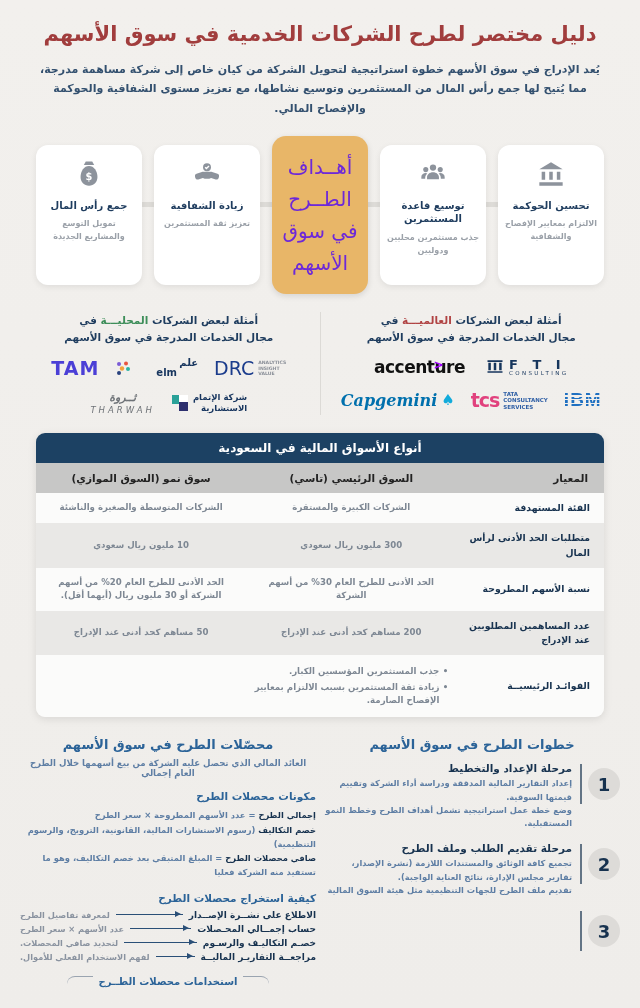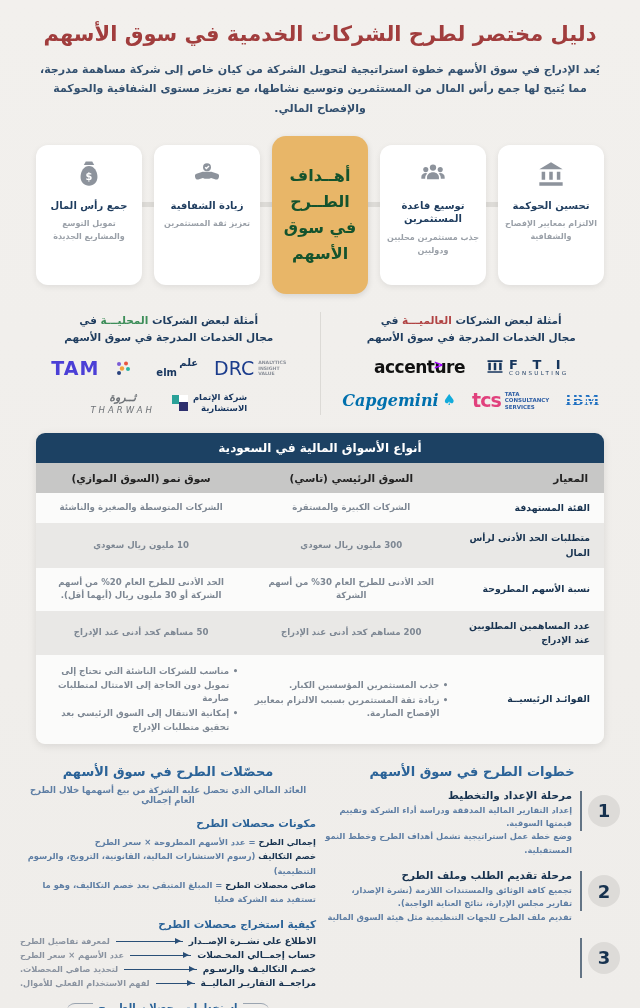--- a/index.html
+++ b/index.html
@@ -23,42 +23,42 @@
   .objs .connector { position:absolute; top:66px; right:30px; left:30px; height:5px; background:#dddbd7; border-radius:3px; }
   .objs .row { position:relative; display:flex; justify-content:center; align-items:center; gap:12px; height:100%; }
   .obj-card { width:106px; background:#fff; border-radius:12px; box-shadow:0 2px 6px rgba(0,0,0,.08);
               padding:12px 6px 10px; text-align:center; height:140px; position:relative; }
   .obj-card .ic { height:34px; display:flex; align-items:center; justify-content:center; }
   .obj-card .ic svg { fill:#8d939c; }
   .obj-card h3 { font-size:10px; font-weight:bold; color:#1e3c5e; margin-top:8px; line-height:1.35; }
   .obj-card p { font-size:8px; color:#9aa0a8; margin-top:6px; line-height:1.6; font-weight:bold; }
   .obj-center { width:96px; height:158px; background:#e8b668; border-radius:14px; box-shadow:0 2px 6px rgba(0,0,0,.12);
                 display:flex; flex-direction:column; align-items:center; justify-content:center; gap:2px; }
-  .obj-center span { font-size:16px; font-weight:bold; color:#14532d; line-height:1.5; }
+  .obj-center span { font-size:20px; font-weight:normal; color:#6d28d9; line-height:1.5; }
 
   
   .logos { display:flex; margin:18px 18px 0; }
   .logos .half { flex:1; padding:0 6px; }
   .logos .half + .half { border-right:1px solid #dcdad6; }
   .lg-head { text-align:center; font-size:10.5px; font-weight:bold; color:#1e3c5e; line-height:1.6; }
   .lg-head .em-red { color:#b04343; }
   .lg-head .em-green { color:#3e8e5a; }
   .lg-grid { margin-top:12px; display:flex; flex-direction:column; gap:12px; }
   .lg-row { display:flex; align-items:center; justify-content:center; gap:16px; }
   .logo { display:flex; align-items:center; gap:4px; direction:ltr; }
   
   .fti-cols { width:20px; height:20px; fill:#16355c; }
   .fti-txt { display:flex; flex-direction:column; line-height:1; }
   .fti-txt b { font-size:13px; letter-spacing:5px; color:#16355c; }
   .fti-txt i { font-style:normal; font-size:5.5px; letter-spacing:2.4px; color:#16355c; }
   
   .acc { position:relative; font-size:17px; font-weight:bold; color:#111; letter-spacing:-0.5px; }
   .acc .gt { position:absolute; top:-9px; right:26px; color:#a100ff; font-size:12px; font-weight:bold; }
   
-  .ibm { position:relative; font-size:16px; font-weight:bold; color:#1f70c1; letter-spacing:1px; font-family:Liberation Serif, serif; }
+  .ibm { position:relative; font-size:19px; font-weight:bold; color:#1f70c1; letter-spacing:1px; font-family:Liberation Sans, sans-serif; }
   .ibm::after { content:""; position:absolute; inset:0; background:repeating-linear-gradient(180deg, transparent 0 2.4px, #f1efec 2.4px 3.8px); }
   
   .tcs { font-size:19px; font-weight:bold; color:#e1417d; letter-spacing:-1px; }
   .tcs-sub { display:flex; flex-direction:column; line-height:1.15; font-size:5.5px; font-weight:bold; color:#2f5fa5; text-align:left; }
   
   .cap { font-family:"DejaVu Serif",serif; font-style:italic; font-size:16px; font-weight:bold; color:#0070ad; }
   .cap-spade { color:#12abdb; font-size:15px; }
   
   .drc { font-size:19px; font-weight:normal; color:#1b3c8c; letter-spacing:0; }
   .drc-sub { display:flex; flex-direction:column; line-height:1.2; font-size:4.6px; font-weight:bold; color:#8a8f98; text-align:left; }
@@ -317,26 +317,20 @@
       <div>50 مساهم كحد أدنى عند الإدراج</div>
     </div>
     <div class="trow">
       <div class="crit">الفوائـد الرئيسيــة</div>
       <div>
         <ul>
           <li>جذب المستثمرين المؤسسين الكبار.</li>
           <li>زيادة ثقة المستثمرين بسبب الالتزام بمعايير الإفصاح الصارمة.</li>
         </ul>
       </div>
-      <div>
-        <ul>
-          <li>مناسب للشركات الناشئة التي تحتاج إلى تمويل دون الحاجة إلى الامتثال لمتطلبات صارمة</li>
-          <li>إمكانية الانتقال إلى السوق الرئيسي بعد تحقيق متطلبات الإدراج</li>
-        </ul>
-      </div>
     </div>
   </div>
 
   <div class="bottom">
 
     <div class="bcol">
       <div class="bcol-head">خطوات الطرح في سوق الأسهم</div>
 
       <div class="step">
         <div class="step-numwrap">

